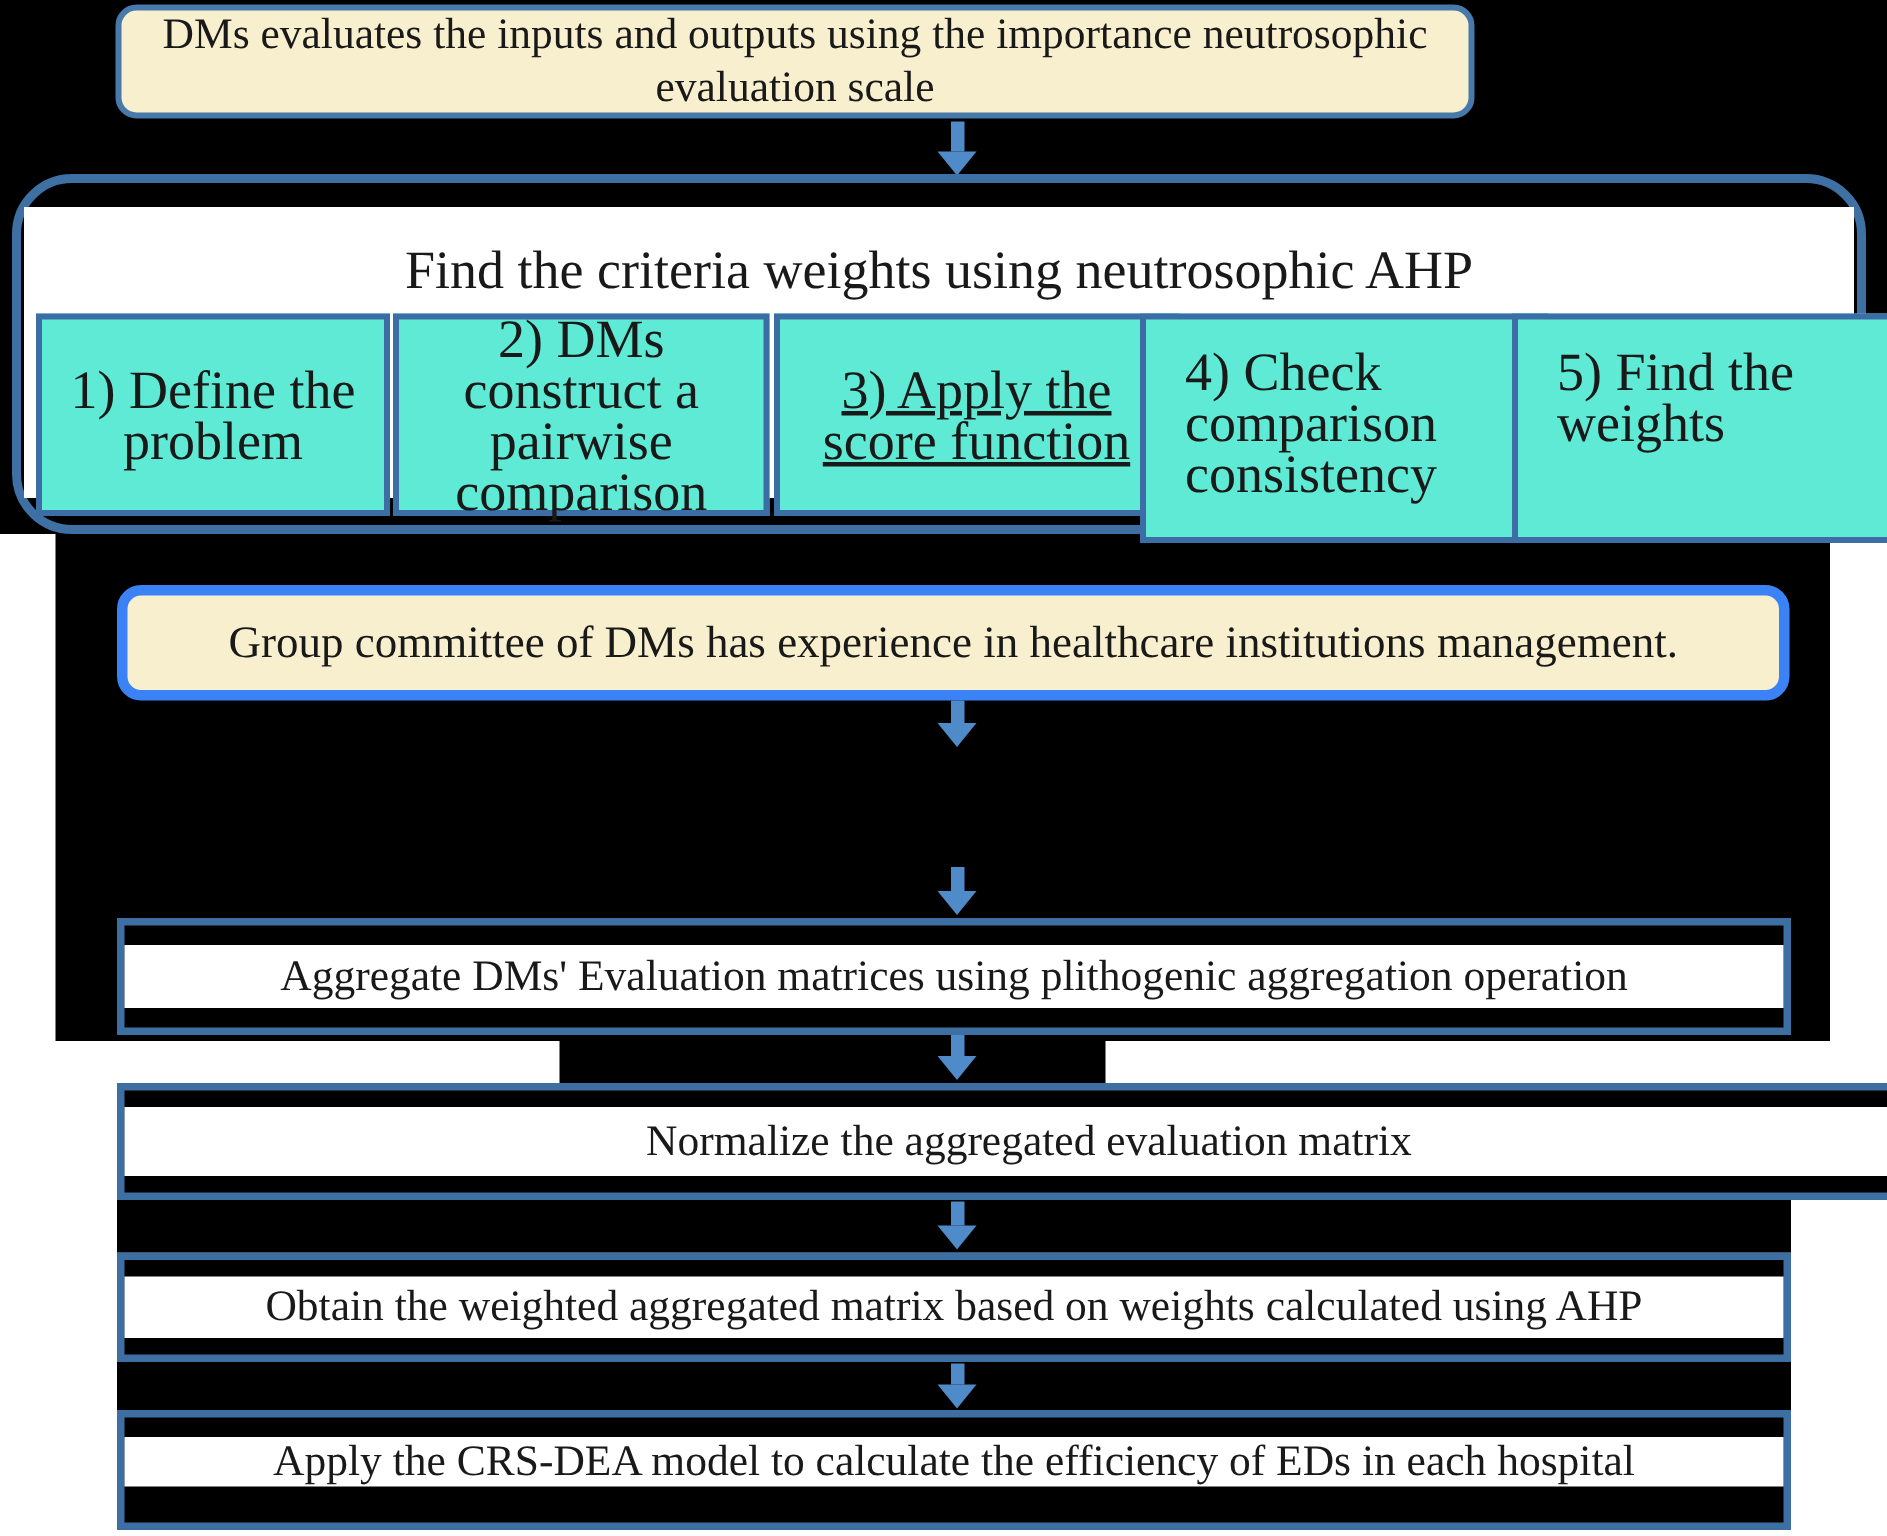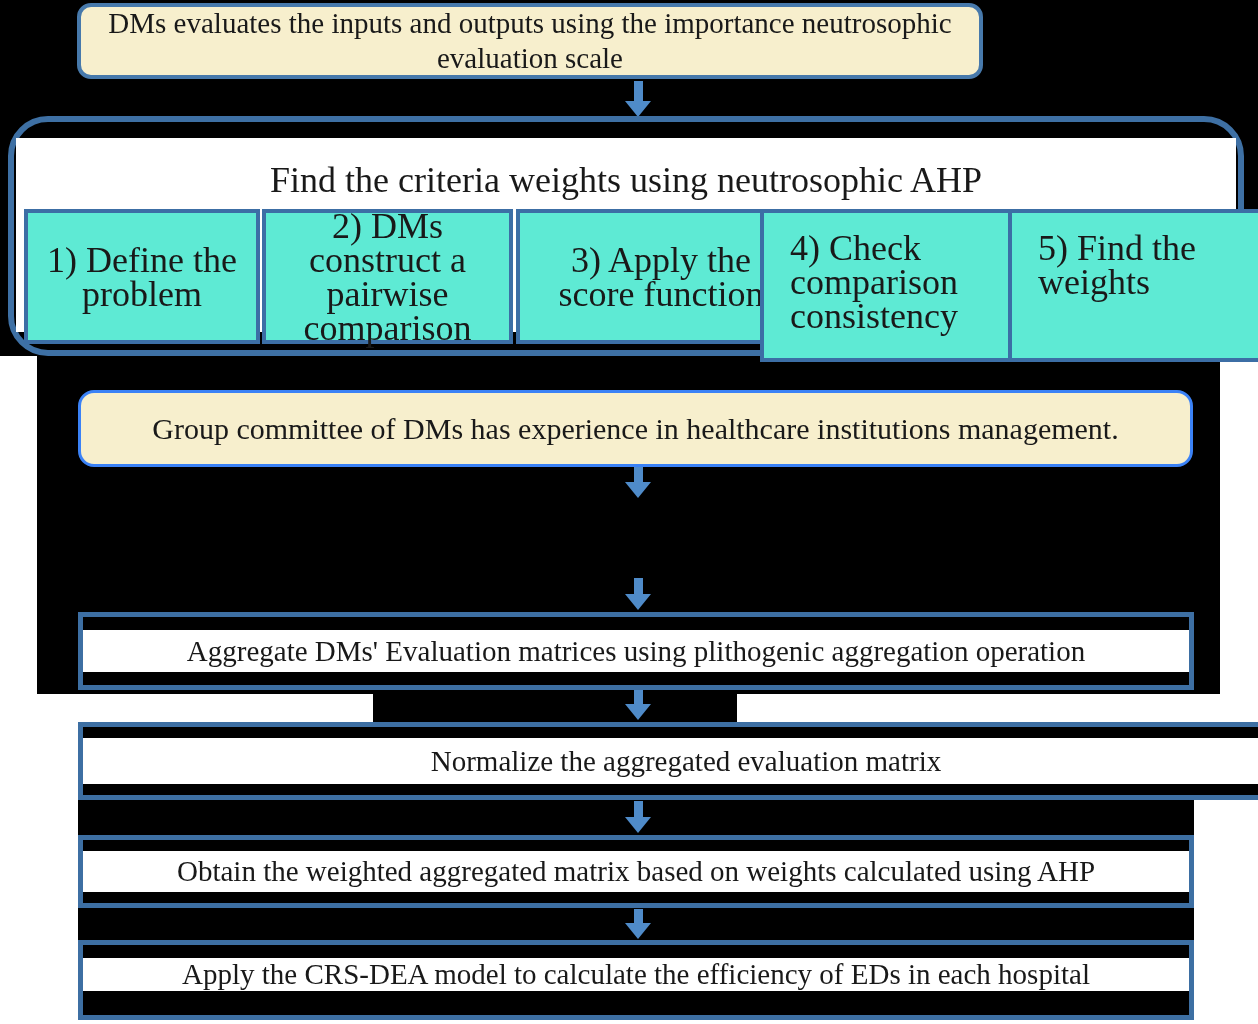--- a/index.html
+++ b/index.html
@@ -62,33 +62,33 @@
 
   <div class="abs ahp-outer" style="left:8px;top:116px;width:1236px;height:240px;">
     <div class="ahp-white">
       <div class="ahp-title">Find the criteria weights using neutrosophic AHP</div>
       <div class="step" style="left:8px;width:228px;">
         <span>1) Define the problem</span>
       </div>
       <div class="step" style="left:246px;width:243px;">
         <span>2) DMs construct a pairwise comparison</span>
       </div>
-      <div class="step" style="left:500px;width:226px;padding:0 28px;">
+      <div class="step" style="left:500px;width:226px;padding:0 18px;text-decoration:underline;">
         <span>3) Apply the score function</span>
       </div>
       <div class="step left-align" style="left:744px;width:232px;">
         <span>4) Check comparison consistency</span>
       </div>
       <div class="step left-align" style="left:992px;width:228px;">
         <span>5) Find the weights</span>
       </div>
     </div>
   </div>
 
-  <div class="abs cream" style="left:78px;top:390px;width:1115px;height:77px;border:3px solid #3b82f6;border-radius:16px;font-size:30px;">
+  <div class="abs cream" style="left:78px;top:390px;width:1115px;height:77px;border:7px solid #3b82f6;border-radius:16px;font-size:30px;">
     <span>Group committee of DMs has experience in healthcare institutions management.</span>
   </div>
 
   <div class="abs arrow" style="left:622px;top:467px;">
     <div class="stem" style="height:15px;"></div>
     <div class="head"></div>
   </div>
 
 
   <div class="abs arrow" style="left:622px;top:578px;">

